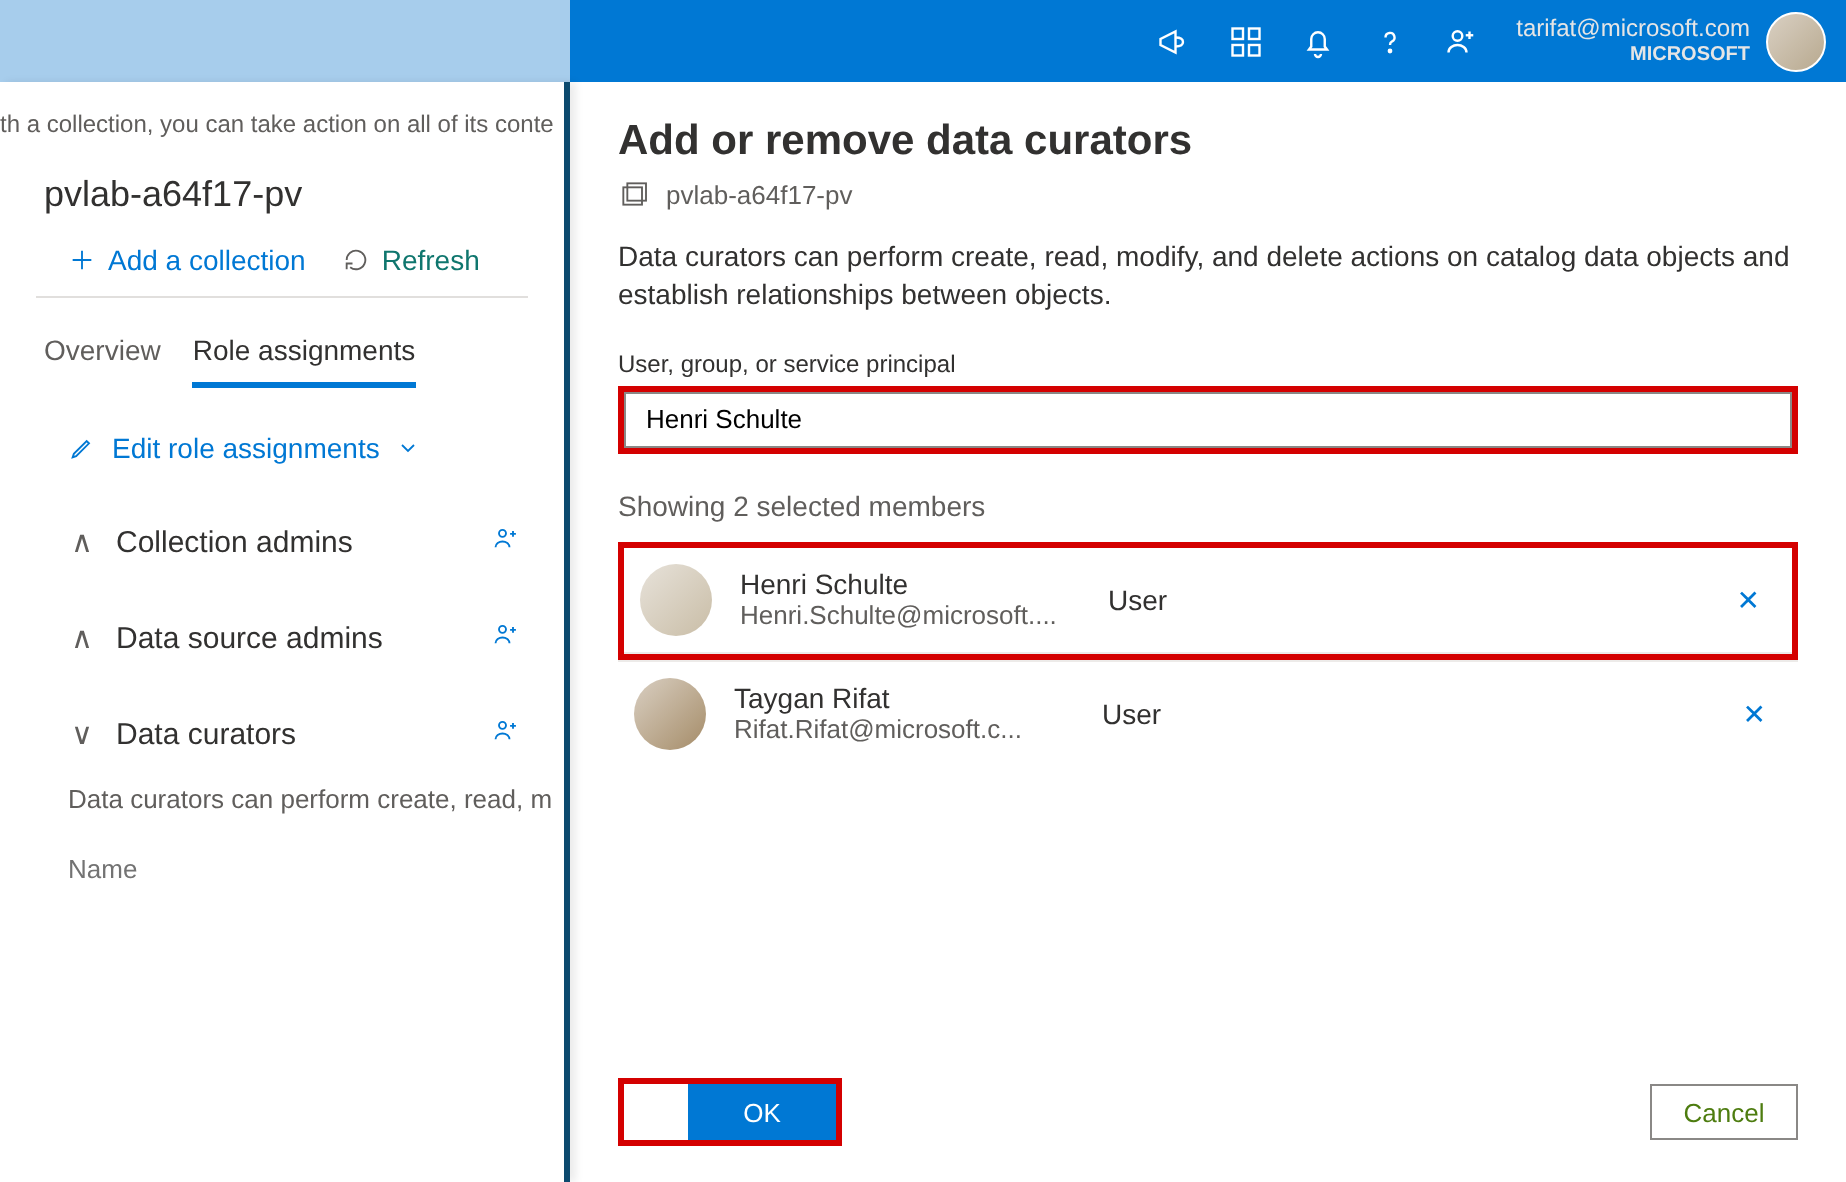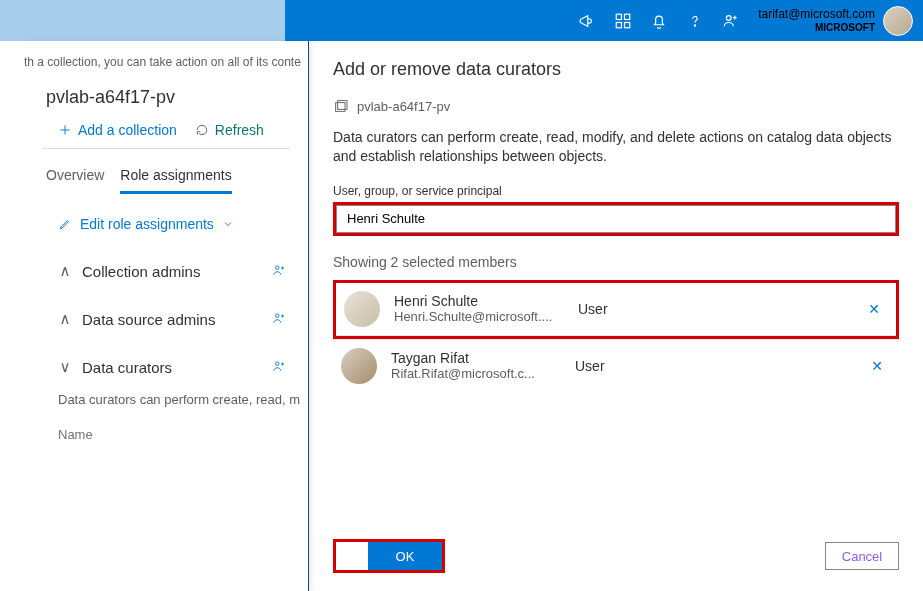--- a/index.html
+++ b/index.html
@@ -42,41 +42,40 @@
   .top-icon {
     width: 18px;
     height: 18px;
     color: #fff;
     cursor: pointer;
   }
   .user-block {
     display: flex;
     flex-direction: column;
     align-items: flex-end;
-    color: #000000;
+    color: #e5e5e5;
     margin-right: 8px;
     font-size: 12px;
     line-height: 1.1;
   }
   .user-block .org { font-size: 10px; font-weight: 700; }
   .avatar-top {
     width: 30px; height: 30px; border-radius: 50%;
     background: linear-gradient(135deg,#d9d0c3,#b8a98f);
     border:1px solid #fff;
   }
 
   
   .main { display:flex; height: calc(591px - 41px); }
   .leftpane {
     width: 285px;
-    border-right: 1px solid #0c4a6e;
+    border-right: 3px solid #0c4a6e;
     position: relative;
     background:#fff;
     box-shadow: 3px 0 4px rgba(0,0,0,0.08);
-    margin-left: 24px;
   }
   .leftpane .hint {
     font-size: 12px;
     color: #605e5c;
     padding: 14px 12px 14px 0;
     white-space: nowrap;
     overflow:hidden;
   }
   .collection-name {
     font-size: 18px;
@@ -122,21 +121,21 @@
   }
 
   
   .rightpane {
     flex:1;
     padding: 18px 24px 0 24px;
     position:relative;
     display:flex;
     flex-direction:column;
   }
-  .panel-title { font-size:18px; font-weight:400; margin-bottom: 18px;}
+  .panel-title { font-size:21px; font-weight:700; margin-bottom: 6px;}
   .context-row { display:flex; align-items:center; gap:8px; font-size:13px; color:#605e5c; margin-bottom:14px;}
   .panel-desc { font-size:14px; color:#323130; margin-bottom:18px; line-height:1.35; }
   .field-lbl { font-size:12px; margin-bottom:4px; }
 
   .highlight-box { border: 3px solid #d40000; padding:0; }
 
   .search-input {
     width: 100%;
     height: 28px;
     border: 1px solid #8a8886;
@@ -175,21 +174,21 @@
     height: 28px;
     font-size: 13px;
     font-family: inherit;
     min-width: 74px;
     cursor:pointer;
   }
   .btn-primary {
     background:#0078d4; color:#fff; border:1px solid #0078d4;margin-left:32px;
   }
   .btn-default {
-    background:#fff; color:#8b5cf6; border:1px solid #8a8886;
+    background:#fff; color:#4d7c0f; border:1px solid #8a8886;
   }
   .ok-wrap { border:3px solid #d40000; padding:0; display:inline-block;}
 </style>
 </head>
 <body>
 
 <div class="topbar">
   <div class="topbar-left"></div>
   <div class="topbar-right">
     <div class="top-icons">

